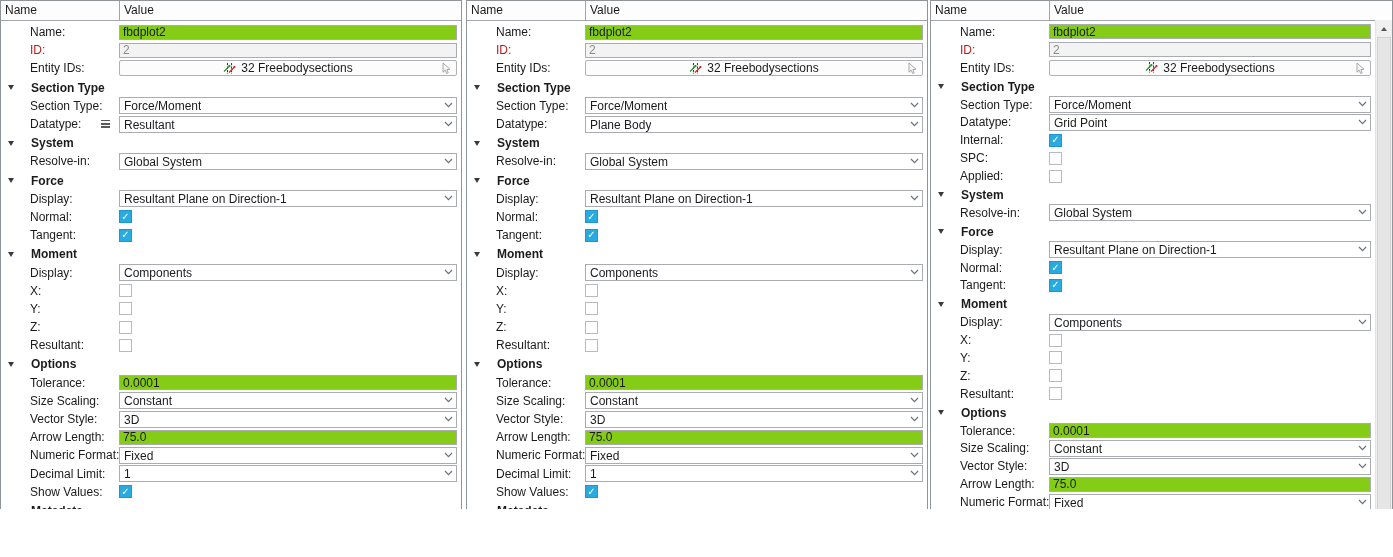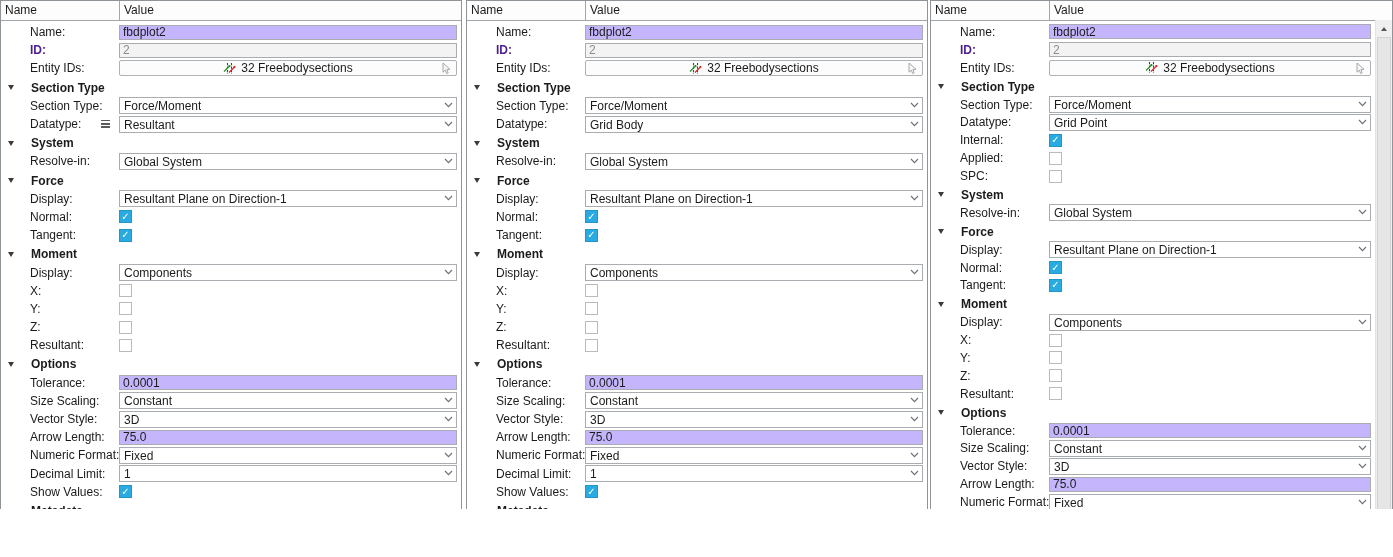--- a/index.html
+++ b/index.html
@@ -10,23 +10,23 @@
   .panel-2{left:466px;width:462px;height:520px;}
   .panel-3{left:930px;width:463px;height:556px;}
   .phead{height:19px;display:flex;border-bottom:1px solid #a2a6aa;background:#fdfdfd;}
   .phead .hname{width:114px;padding-left:4px;line-height:19px;border-right:1px solid #a2a6aa;}
   .phead .hvalue{padding-left:4px;line-height:19px;flex:1;}
   .panel-body{padding-top:2px;}
   .panel-3 .panel-body{padding-right:17px;}
   .row{height:18.2px;display:flex;align-items:center;position:relative;}
   .panel-3 .row{height:17.9px;}
   .plabel{width:89px;margin-left:29px;white-space:nowrap;overflow:hidden;}
-  .plabel.dis{color:#4c1d95;font-weight:bold;}
+  .plabel.dis{color:#b91c1c;}
   .fa{flex:1;display:flex;align-items:center;margin-right:4px;min-width:0;}
-  .tin{flex:1;height:13px;border:1px solid #a9adb1;background:#c4b5fd;font-family:inherit;
+  .tin{flex:1;height:13px;border:1px solid #a9adb1;background:#84cc16;font-family:inherit;
        font-size:12px;color:#1b1b1b;padding:0 3px;min-width:0;}
   .tin:disabled{background:#f3f3f3;color:#8b8b8b;}
   .sel{flex:1;height:15px;border:1px solid #a9adb1;background:#ffffff;display:flex;
        align-items:flex-end;padding-left:4px;position:relative;min-width:0;cursor:default;}
   .selv{white-space:nowrap;overflow:hidden;}
   .chev{position:absolute;right:3px;top:4px;line-height:0;}
   .cb{width:13px;height:13px;box-sizing:border-box;border:1px solid #b7bbbe;background:#ffffff;
       display:flex;align-items:center;justify-content:center;}
   .cb.on{background:#29abe2;border-color:#1f97cc;}
   .cb .chk{color:#ffffff;font-size:10px;line-height:10px;font-weight:bold;}
@@ -332,21 +332,21 @@
               <span class="chev"><svg width="9" height="6" viewBox="0 0 9 6">
                   <path d="M1 1 L4.5 4.6 L8 1" fill="none" stroke="#6f7376" stroke-width="1.2"></path>
                 </svg></span>
             </div>
           </div>
         </div>
         <div class="row">
           <span class="plabel">Datatype:</span>
           <div class="fa">
             <div class="sel">
-              <span class="selv">Grid Body</span>
+              <span class="selv">Plane Body</span>
               <span class="chev"><svg width="9" height="6" viewBox="0 0 9 6">
                   <path d="M1 1 L4.5 4.6 L8 1" fill="none" stroke="#6f7376" stroke-width="1.2"></path>
                 </svg></span>
             </div>
           </div>
         </div>
         <div class="row group">
           <span class="tri"></span>
           <span class="glabel">System</span>
         </div>
@@ -571,27 +571,27 @@
         </div>
         <div class="row">
           <span class="plabel">Internal:</span>
           <div class="fa">
             <span class="cb on">
               <span class="chk">✓</span>
             </span>
           </div>
         </div>
         <div class="row">
+          <span class="plabel">SPC:</span>
+          <div class="fa">
+            <span class="cb"></span>
+          </div>
+        </div>
+        <div class="row">
           <span class="plabel">Applied:</span>
-          <div class="fa">
-            <span class="cb"></span>
-          </div>
-        </div>
-        <div class="row">
-          <span class="plabel">SPC:</span>
           <div class="fa">
             <span class="cb"></span>
           </div>
         </div>
         <div class="row group">
           <span class="tri"></span>
           <span class="glabel">System</span>
         </div>
         <div class="row">
           <span class="plabel">Resolve-in:</span>

